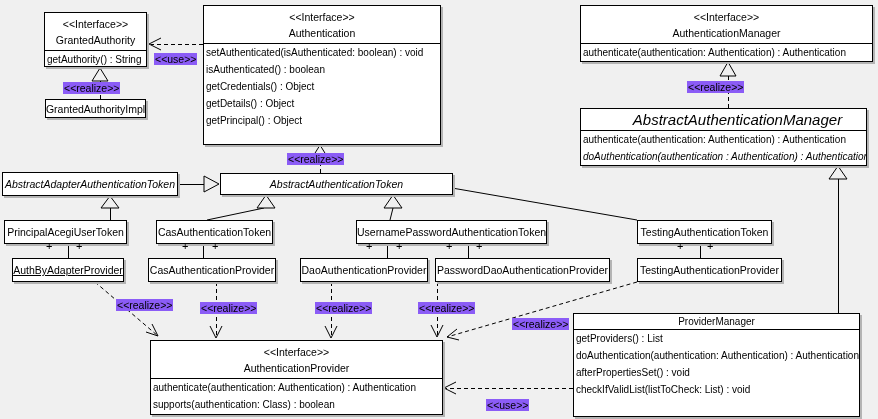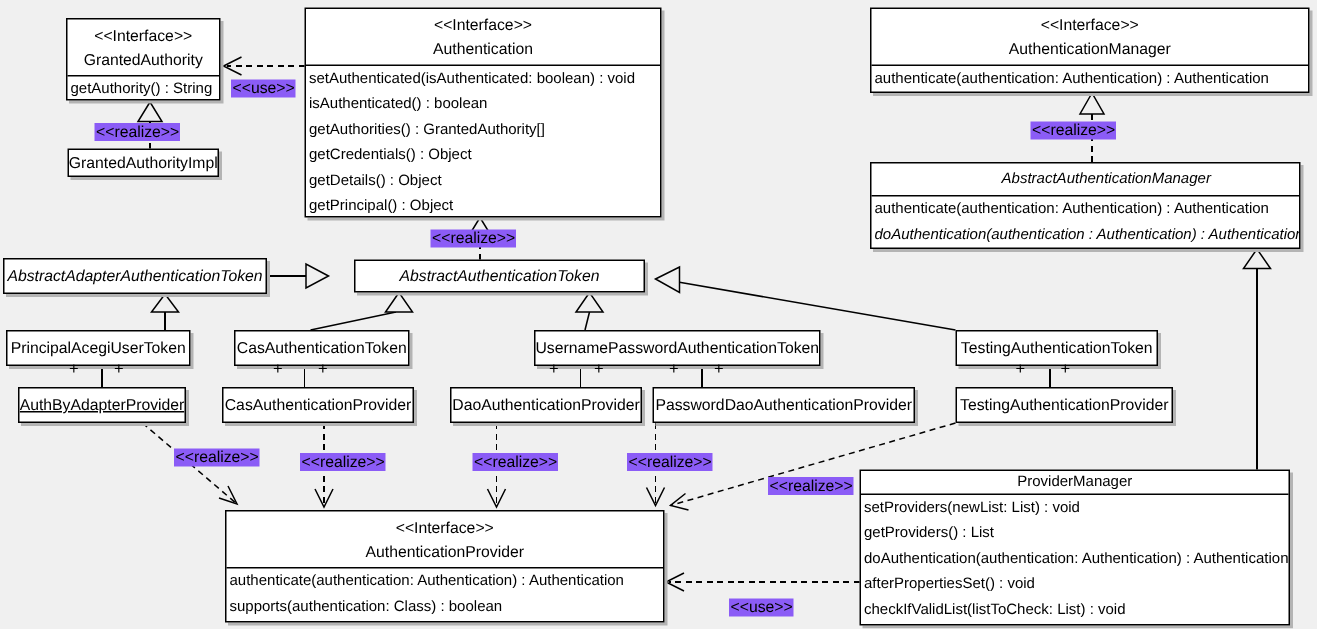--- a/index.html
+++ b/index.html
@@ -8,21 +8,21 @@
   svg.wires{position:absolute;left:0;top:0;z-index:1;}
   .box{position:absolute;z-index:2;background:#fff;border:1px solid #000;
     box-shadow:2px 2px 0 #b4b4b4;box-sizing:border-box;color:#000;}
   .title2{border-bottom:1px solid #000;text-align:center;padding:3px 2px 2px;}
   .title2 .stereo{font-size:10.5px;line-height:16px;}
   .title2 .cname{font-size:10.5px;line-height:16px;}
   .title1{display:flex;align-items:center;justify-content:center;height:100%;
     font-size:10.5px;white-space:nowrap;overflow:hidden;}
   .titleTop{border-bottom:1px solid #000;text-align:center;font-size:10px;
     line-height:15px;height:16px;box-sizing:border-box;white-space:nowrap;}
-  .titleTop2{border-bottom:1px solid #000;text-align:center;font-size:10px;
+  .titleTop2{border-bottom:1px solid #000;text-align:center;font-size:15px;
     line-height:21px;height:22px;box-sizing:border-box;white-space:nowrap;padding-left:28px;}
   .methods{overflow:hidden;}
   .m{font-size:10px;line-height:17px;height:17px;padding:0 1px 0 2px;
     white-space:nowrap;overflow:hidden;text-align:left;}
   .it{font-style:italic;}
   .elabel{position:absolute;z-index:3;font-size:10.5px;color:#000;
     background:#8b5cf6;white-space:nowrap;padding:0 1px;}
   .plus{position:absolute;z-index:3;font-size:11px;color:#000;background:transparent;}
 </style>
 </head>
@@ -135,21 +135,20 @@
 </div>
 
 <div class="box" style="left:203px;top:5px;width:238px;height:140px;">
   <div class="title2">
     <div class="stereo">&lt;&lt;Interface&gt;&gt;</div>
     <div class="cname">Authentication</div>
   </div>
   <div class="methods">
     <div class="m">setAuthenticated(isAuthenticated: boolean) : void</div>
     <div class="m">isAuthenticated() : boolean</div>
-    <div class="m">getAuthorities() : GrantedAuthority[]</div>
     <div class="m">getCredentials() : Object</div>
     <div class="m">getDetails() : Object</div>
     <div class="m">getPrincipal() : Object</div>
   </div>
 </div>
 
 <div class="box" style="left:580px;top:5px;width:293px;height:57px;">
   <div class="title2">
     <div class="stereo">&lt;&lt;Interface&gt;&gt;</div>
     <div class="cname">AuthenticationManager</div>
@@ -164,21 +163,21 @@
   <div class="methods">
     <div class="m">authenticate(authentication: Authentication) : Authentication</div>
     <div class="m it">doAuthentication(authentication : Authentication) : Authentication</div>
   </div>
 </div>
 
 <div class="box" style="left:2px;top:172px;width:176px;height:24px;">
   <div class="title1 it">AbstractAdapterAuthenticationToken</div>
 </div>
 
-<div class="box" style="left:236px;top:173px;width:194px;height:22px;">
+<div class="box" style="left:220px;top:173px;width:233px;height:22px;">
   <div class="title1 it">AbstractAuthenticationToken</div>
 </div>
 
 <div class="box" style="left:4px;top:220px;width:123px;height:24px;">
   <div class="title1">PrincipalAcegiUserToken</div>
 </div>
 
 <div class="box" style="left:156px;top:220px;width:117px;height:24px;">
   <div class="title1">CasAuthenticationToken</div>
 </div>
@@ -218,21 +217,20 @@
   </div>
   <div class="methods">
     <div class="m">authenticate(authentication: Authentication) : Authentication</div>
     <div class="m">supports(authentication: Class) : boolean</div>
   </div>
 </div>
 
 <div class="box" style="left:573px;top:313px;width:287px;height:104px;">
   <div class="titleTop">ProviderManager</div>
   <div class="methods">
-    <div class="m">setProviders(newList: List) : void</div>
     <div class="m">getProviders() : List</div>
     <div class="m">doAuthentication(authentication: Authentication) : Authentication</div>
     <div class="m">afterPropertiesSet() : void</div>
     <div class="m">checkIfValidList(listToCheck: List) : void</div>
   </div>
 </div>
 
 <span class="elabel" style="left:63px;top:82px;">&lt;&lt;realize&gt;&gt;</span>
 <span class="elabel" style="left:154px;top:53px;">&lt;&lt;use&gt;&gt;</span>
 <span class="elabel" style="left:287px;top:153px;">&lt;&lt;realize&gt;&gt;</span>

